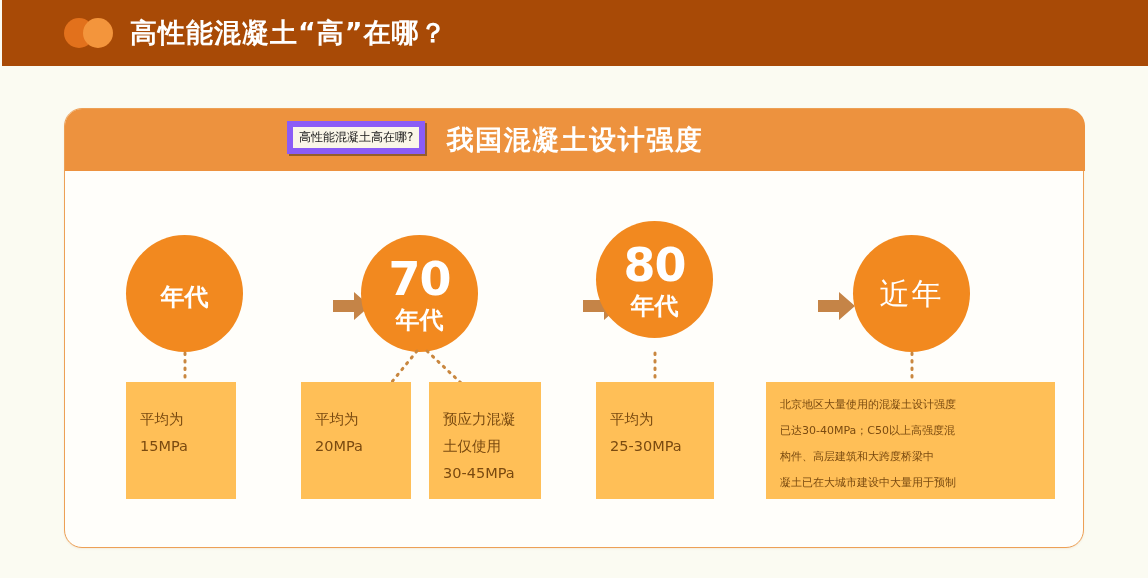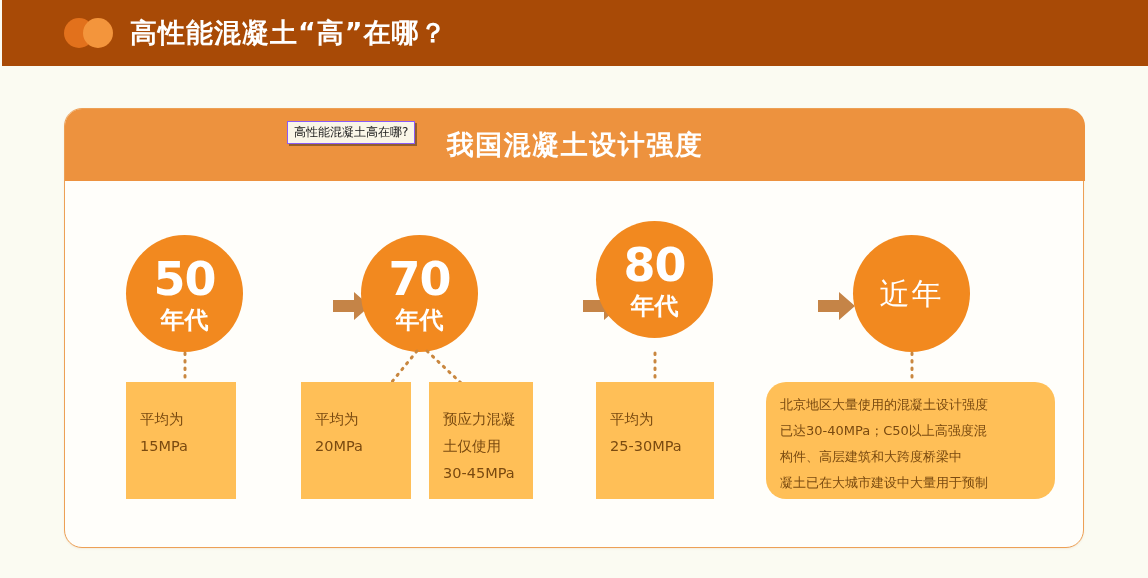--- a/index.html
+++ b/index.html
@@ -60,42 +60,42 @@
     border: 1px solid #EDA055;
     border-radius: 18px;
     background: #FFFEFA;
     box-sizing: border-box;
     box-shadow: 0 1px 2px rgba(180,120,60,0.10);
   }
   #panel-header {
     position: absolute;
     left: 0; top: 0;
     width: 1020px;
-    height: 72px;
+    height: 62px;
     background: #ED923E;
     border-radius: 17px 17px 0 0;
     display: flex;
     align-items: center;
     justify-content: center;
   }
   #panel-title {
     color: #FFFFFF;
     font-size: 27px;
     font-weight: bold;
     letter-spacing: 1.5px;
     white-space: nowrap;
   }
 
   
   #tooltip {
     position: absolute;
     left: 287px;
     top: 121px;
     background: #FAF6E8;
-    border: 1px solid #8b5cf6;
+    border: 6px solid #8b5cf6;
     color: #1A1A1A;
     font-size: 12px;
     line-height: 1;
     padding: 4px 6px 5px 6px;
     white-space: nowrap;
     box-shadow: 2px 2px 0 rgba(40,30,20,0.45);
     z-index: 40;
   }
 
   
@@ -149,21 +149,21 @@
   .infobox {
     position: absolute;
     background: #FFBF57;
     color: #7A4A10;
     font-size: 14.5px;
     line-height: 27px;
     padding: 24px 14px 0 14px;
     box-sizing: border-box;
   }
   .infobox .line { white-space: nowrap; }
-  .infobox.wide { font-size: 13px; line-height: 26px; border-radius: 20px; }
+  .infobox.wide { font-size: 11px; line-height: 26px; }
 
   
   .dots {
     position: absolute;
     pointer-events: none;
   }
   .dots svg { display: block; overflow: visible; }
 </style>
 </head>
 <body>
@@ -179,21 +179,20 @@
 <div id="panel">
 
   <div id="panel-header">
     <div id="panel-title">我国混凝土设计强度</div>
   </div>
 
   <div id="timeline">
 
     <div class="node">
       <div class="circle" style="left:61px; top:64px; width:117px; height:117px;">
-        <span class="big">50</span>
         <span class="sub">年代</span>
       </div>
       <div class="dots" style="left:112px; top:182px; width:16px; height:30px;">
         <svg width="16" height="30" viewBox="0 0 16 30">
           <line x1="8" y1="0" x2="8" y2="30" stroke="#C9873F" stroke-width="3" stroke-dasharray="1.5 6" stroke-linecap="round"></line>
         </svg>
       </div>
       <div class="infobox" style="left:61px; top:211px; width:110px; height:117px;">
         <div class="line">平均为</div>
         <div class="line">15MPa</div>
@@ -214,21 +213,21 @@
       <div class="dots" style="left:290px; top:180px; width:130px; height:34px;">
         <svg width="130" height="34" viewBox="0 0 130 34">
           <line x1="62" y1="0" x2="36" y2="32" stroke="#C9873F" stroke-width="3" stroke-dasharray="1.5 6" stroke-linecap="round"></line>
           <line x1="72" y1="0" x2="106" y2="32" stroke="#C9873F" stroke-width="3" stroke-dasharray="1.5 6" stroke-linecap="round"></line>
         </svg>
       </div>
       <div class="infobox" style="left:236px; top:211px; width:110px; height:117px;">
         <div class="line">平均为</div>
         <div class="line">20MPa</div>
       </div>
-      <div class="infobox" style="left:364px; top:211px; width:104px; height:117px;">
+      <div class="infobox" style="left:364px; top:211px; width:112px; height:117px;">
         <div class="line">预应力混凝</div>
         <div class="line">土仅使用</div>
         <div class="line">30-45MPa</div>
       </div>
     </div>
 
     <div class="arrow" style="left:518px; top:120px;">
       <svg width="38" height="30" viewBox="0 0 38 30">
         <polygon points="0,9 21,9 21,1 37,15 21,29 21,21 0,21" fill="#C58447"></polygon>
       </svg>

